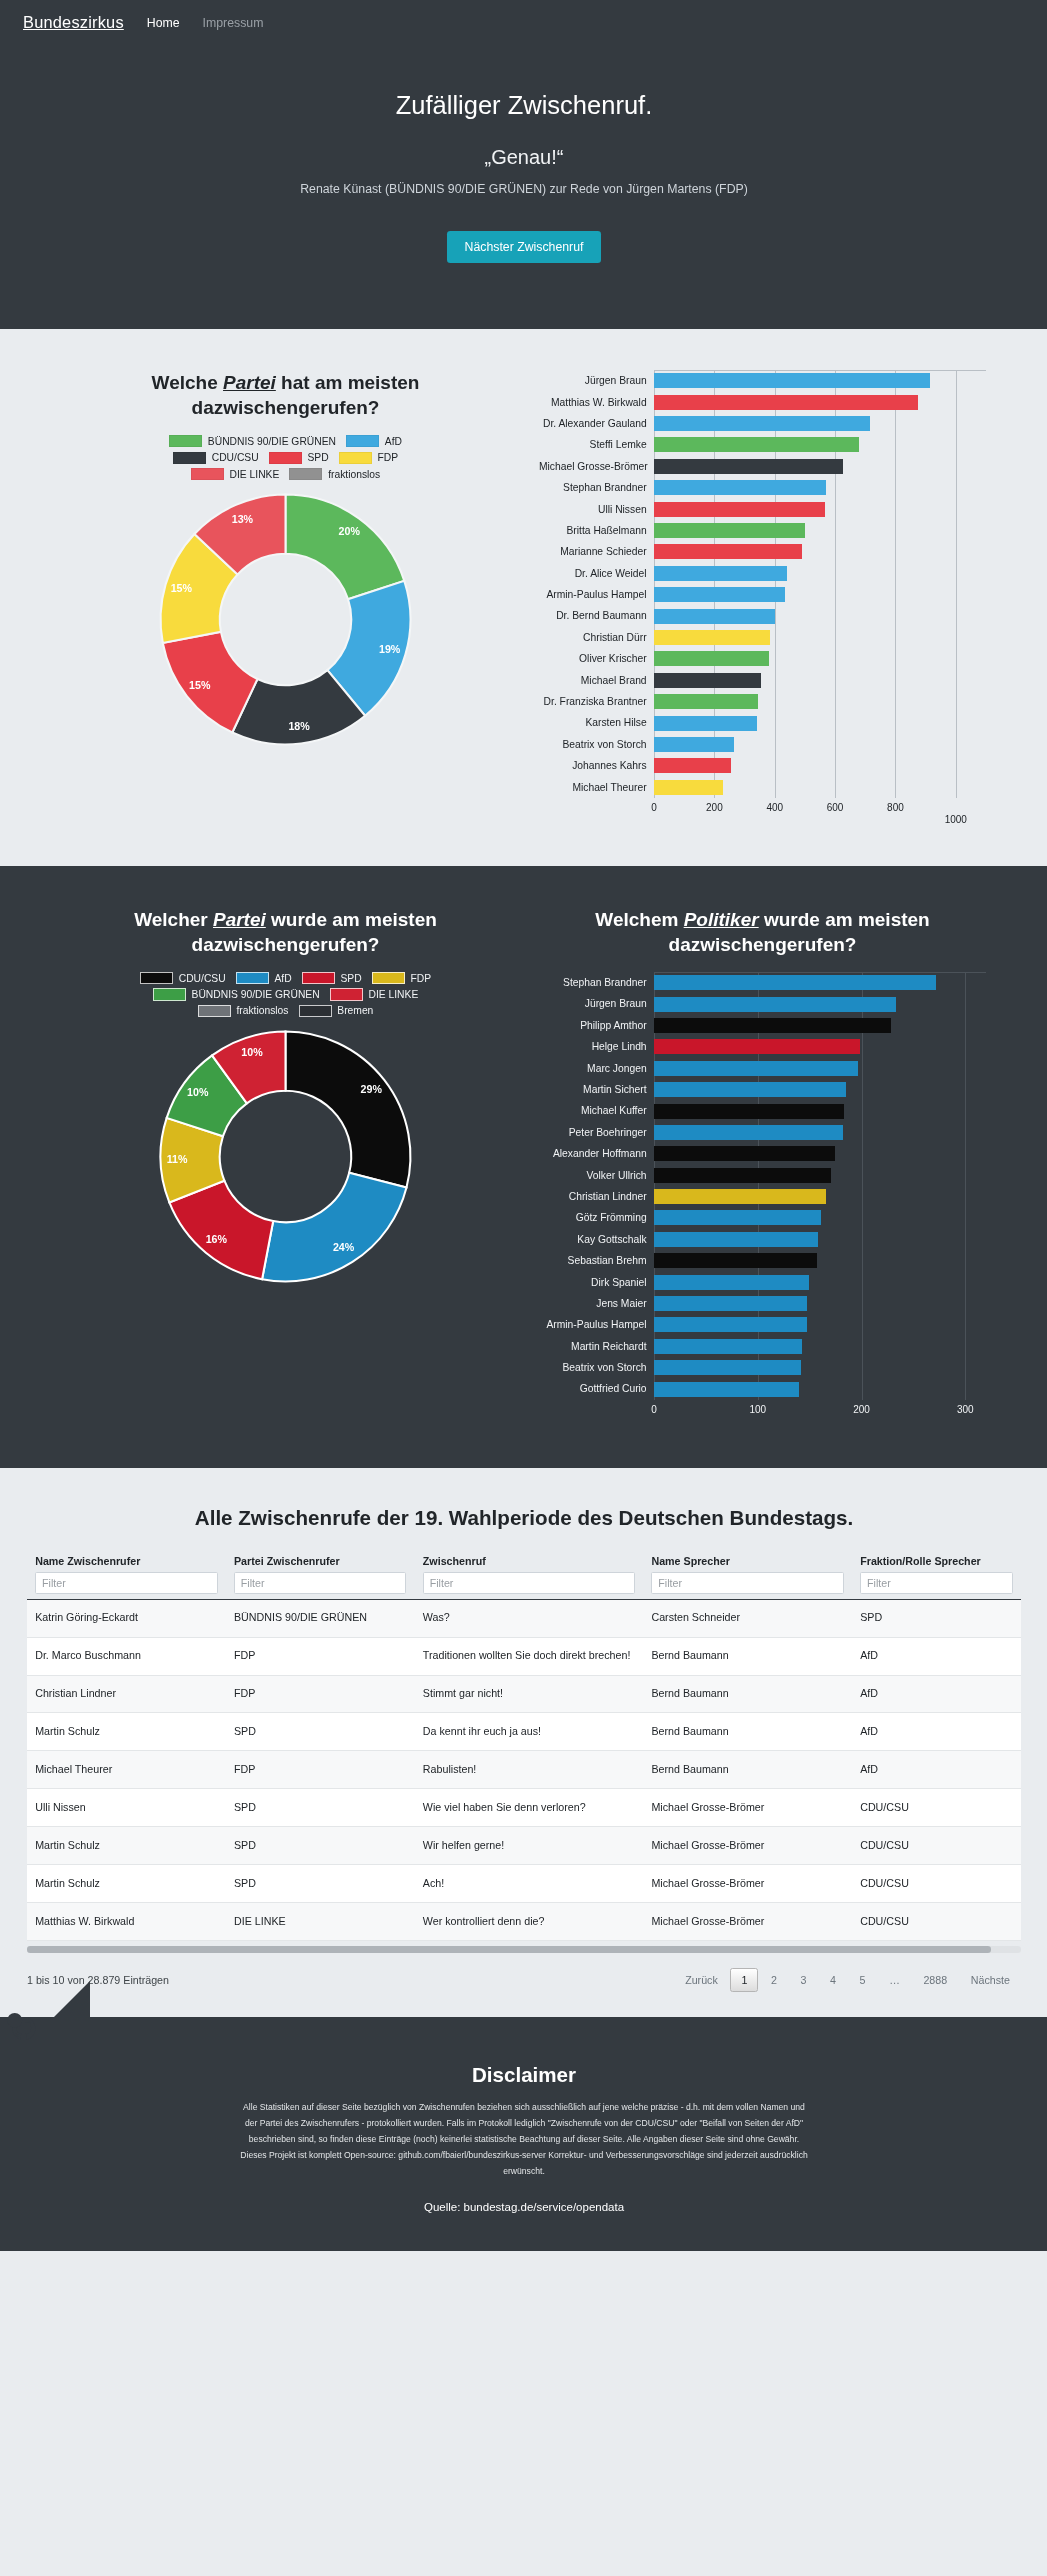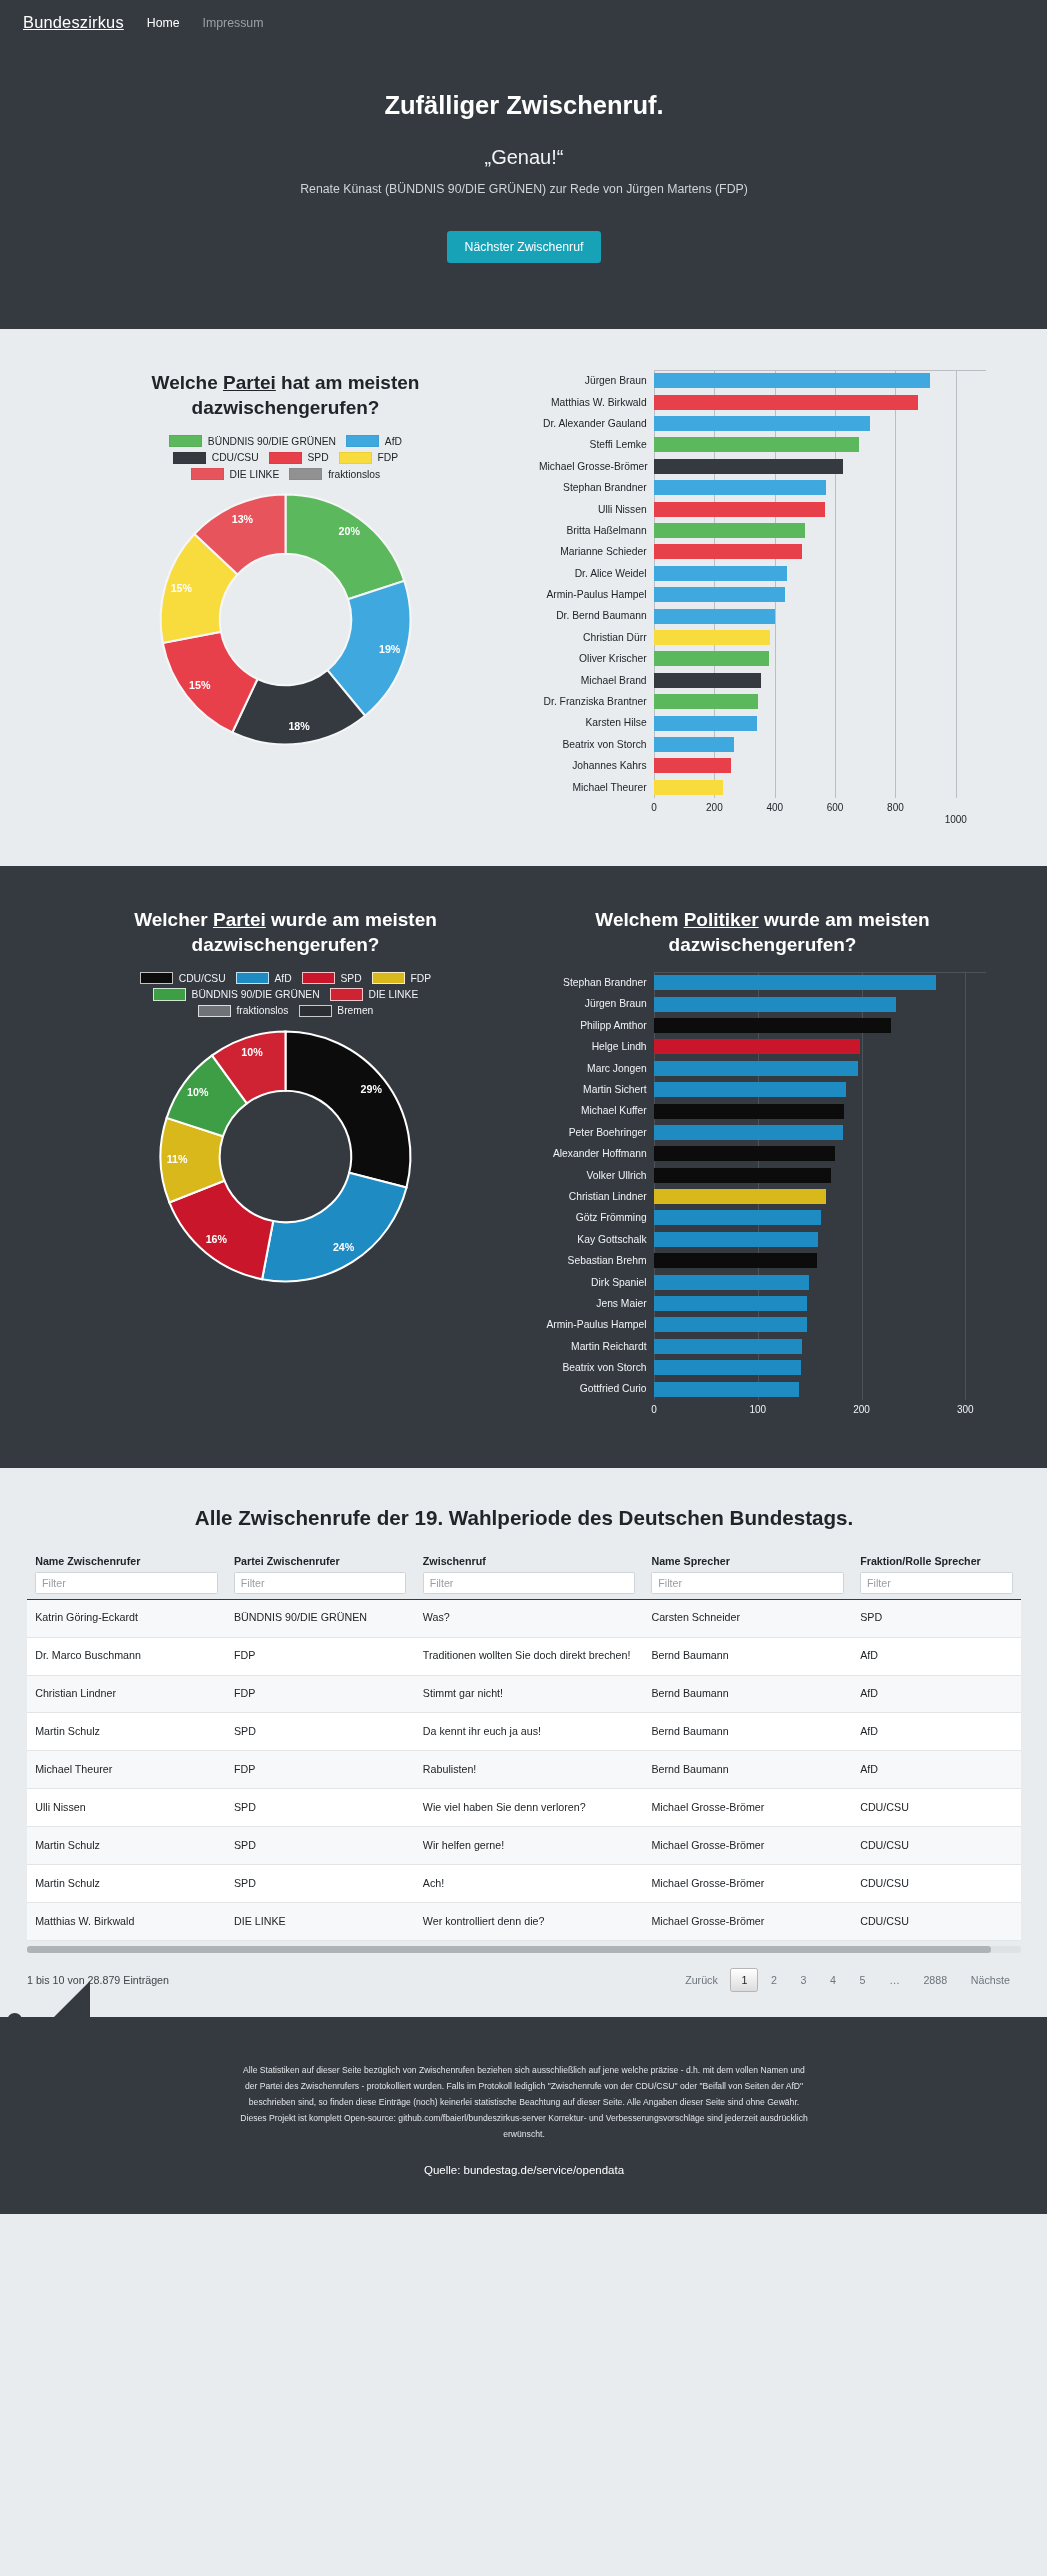--- a/index.html
+++ b/index.html
@@ -22,21 +22,21 @@
   .brand { color: #fff; font-size: 16.4px; letter-spacing: 0.2px; }
   .nav-link { color: #ffffff; font-size: 12.3px; text-decoration: none; }
   .nav-link.muted { color: #9aa0a6; }
 
   
   .hero {
     background: #343a40;
     text-align: center;
     padding: 46px 16.4px 66px;
   }
-  .hero h1 { color: #fff; font-size: 25.5px; font-weight: bold; }
+  .hero h1 { color: #fff; font-size: 25.5px; font-weight: normal; }
   .hero .quote { color: #f1f3f5; font-size: 20px; margin-top: 26px; font-weight: normal; }
   .hero .attrib { color: #ced4da; font-size: 12.3px; margin-top: 13px; }
   .btn-primary {
     display: inline-block;
     margin-top: 35px;
     background: #17a2b8;
     color: #fff;
     border: none;
     border-radius: 3.3px;
     padding: 9px 18px;
@@ -58,21 +58,21 @@
 
   .chart-title {
     text-align: center;
     font-size: 19px;
     font-weight: bold;
     line-height: 1.32;
     margin-bottom: 15px;
   }
   .section-light .chart-title { color: #212529; }
   .section-dark  .chart-title { color: #ffffff; }
-  .chart-title u { text-decoration: underline; }
+  .chart-title u { text-decoration: underline; font-style: italic; }
 
   
   .legend {
     display: flex;
     flex-wrap: wrap;
     justify-content: center;
     gap: 4.1px 10px;
     max-width: 296px;
     margin: 0 auto 8.2px;
   }
@@ -988,16 +988,17 @@
 </div>
 
 <div class="footer">
   <svg class="gh-corner" viewBox="0 0 110 110">
     <path d="M0 110 L110 0 L110 110 Z" fill="#343a40"></path>
     <g transform="translate(15,44) scale(0.055)" fill="#343a40">
       <path d="M256 0C114.6 0 0 114.6 0 256c0 113.1 73.4 209.1 175.2 243 12.8 2.4 17.5-5.5 17.5-12.3 0-6.1-.2-22.2-.3-43.6-71.3 15.5-86.3-34.4-86.3-34.4-11.7-29.6-28.5-37.5-28.5-37.5-23.3-15.9 1.8-15.6 1.8-15.6 25.7 1.8 39.3 26.4 39.3 26.4 22.9 39.2 60 27.9 74.6 21.3 2.3-16.6 8.9-27.9 16.2-34.3-57-6.5-116.9-28.5-116.9-126.8 0-28 10-50.9 26.4-68.8-2.6-6.5-11.4-32.6 2.5-68 0 0 21.5-6.9 70.4 26.3 20.4-5.7 42.3-8.5 64.1-8.6 21.7.1 43.6 2.9 64.1 8.6 48.8-33.2 70.3-26.3 70.3-26.3 13.9 35.4 5.2 61.5 2.6 68 16.4 17.9 26.3 40.8 26.3 68.8 0 98.5-60 120.2-117.1 126.6 9.2 7.9 17.4 23.6 17.4 47.6 0 34.4-.3 62.1-.3 70.5 0 6.8 4.6 14.8 17.6 12.3C438.7 465 512 369.1 512 256 512 114.6 397.4 0 256 0z"></path>
     </g>
     <circle cx="18" cy="48" r="9" fill="#343a40"></circle>
   </svg>
+  <h2>Disclaimer</h2>
   <p class="disclaimer">Alle Statistiken auf dieser Seite bezüglich von Zwischenrufen beziehen sich ausschließlich auf jene welche präzise - d.h. mit dem vollen Namen und der Partei des Zwischenrufers - protokolliert wurden. Falls im Protokoll lediglich "Zwischenrufe von der CDU/CSU" oder "Beifall von Seiten der AfD" beschrieben sind, so finden diese Einträge (noch) keinerlei statistische Beachtung auf dieser Seite. Alle Angaben dieser Seite sind ohne Gewähr. Dieses Projekt ist komplett Open-source: github.com/fbaierl/bundeszirkus-server Korrektur- und Verbesserungsvorschläge sind jederzeit ausdrücklich erwünscht.</p>
   <p class="source">Quelle: bundestag.de/service/opendata</p>
 </div>
 
 
 </body></html>

